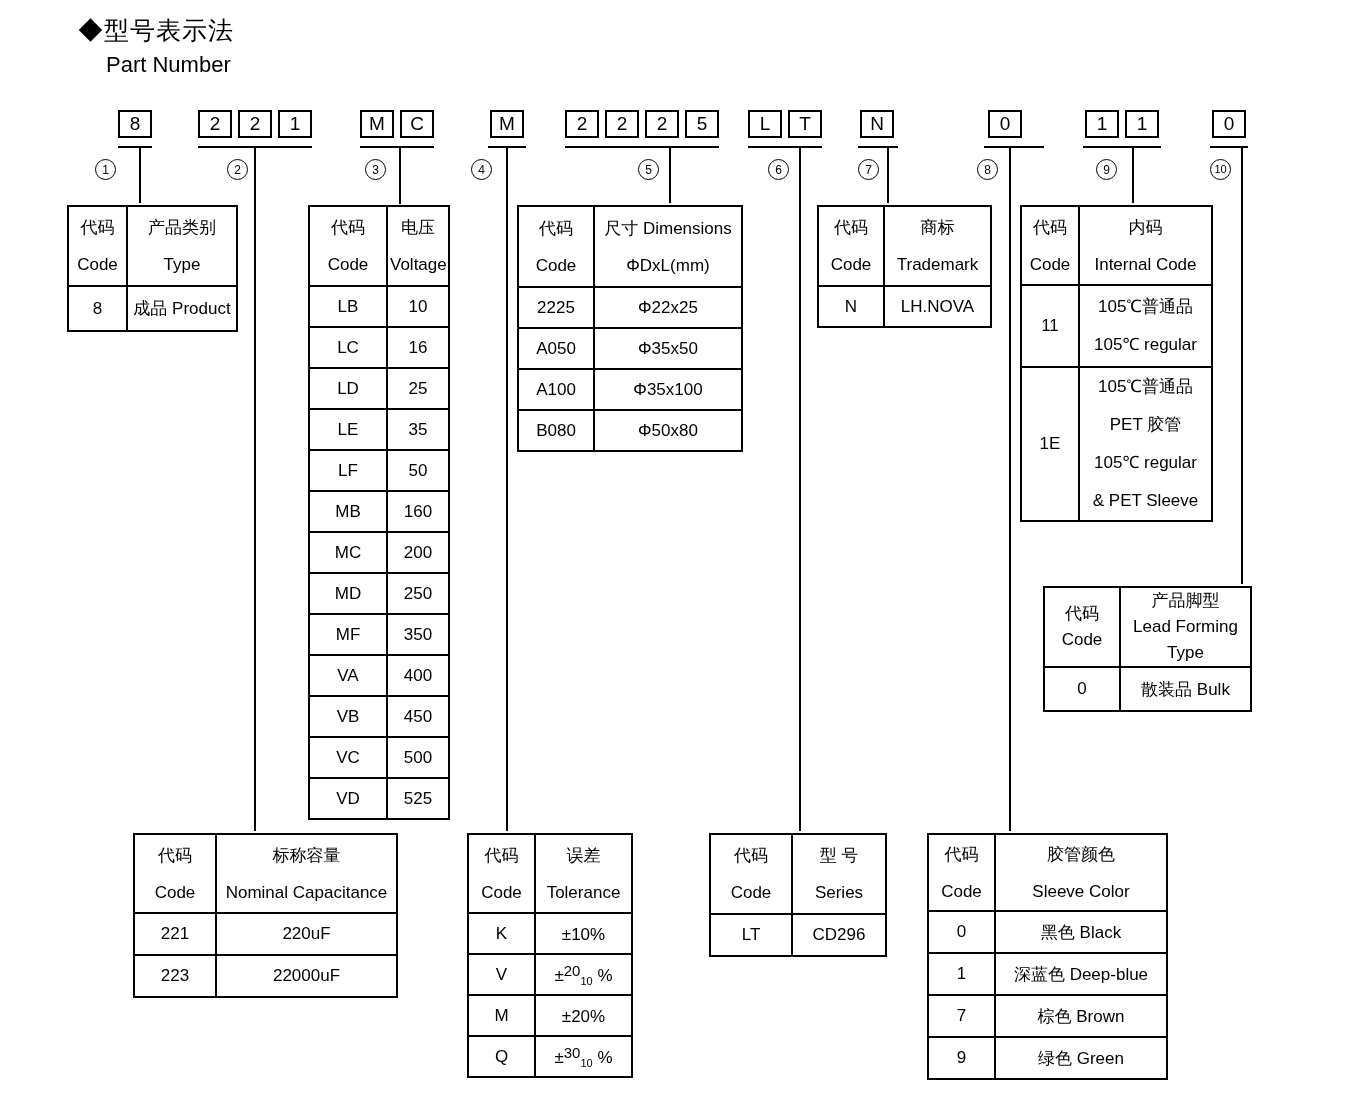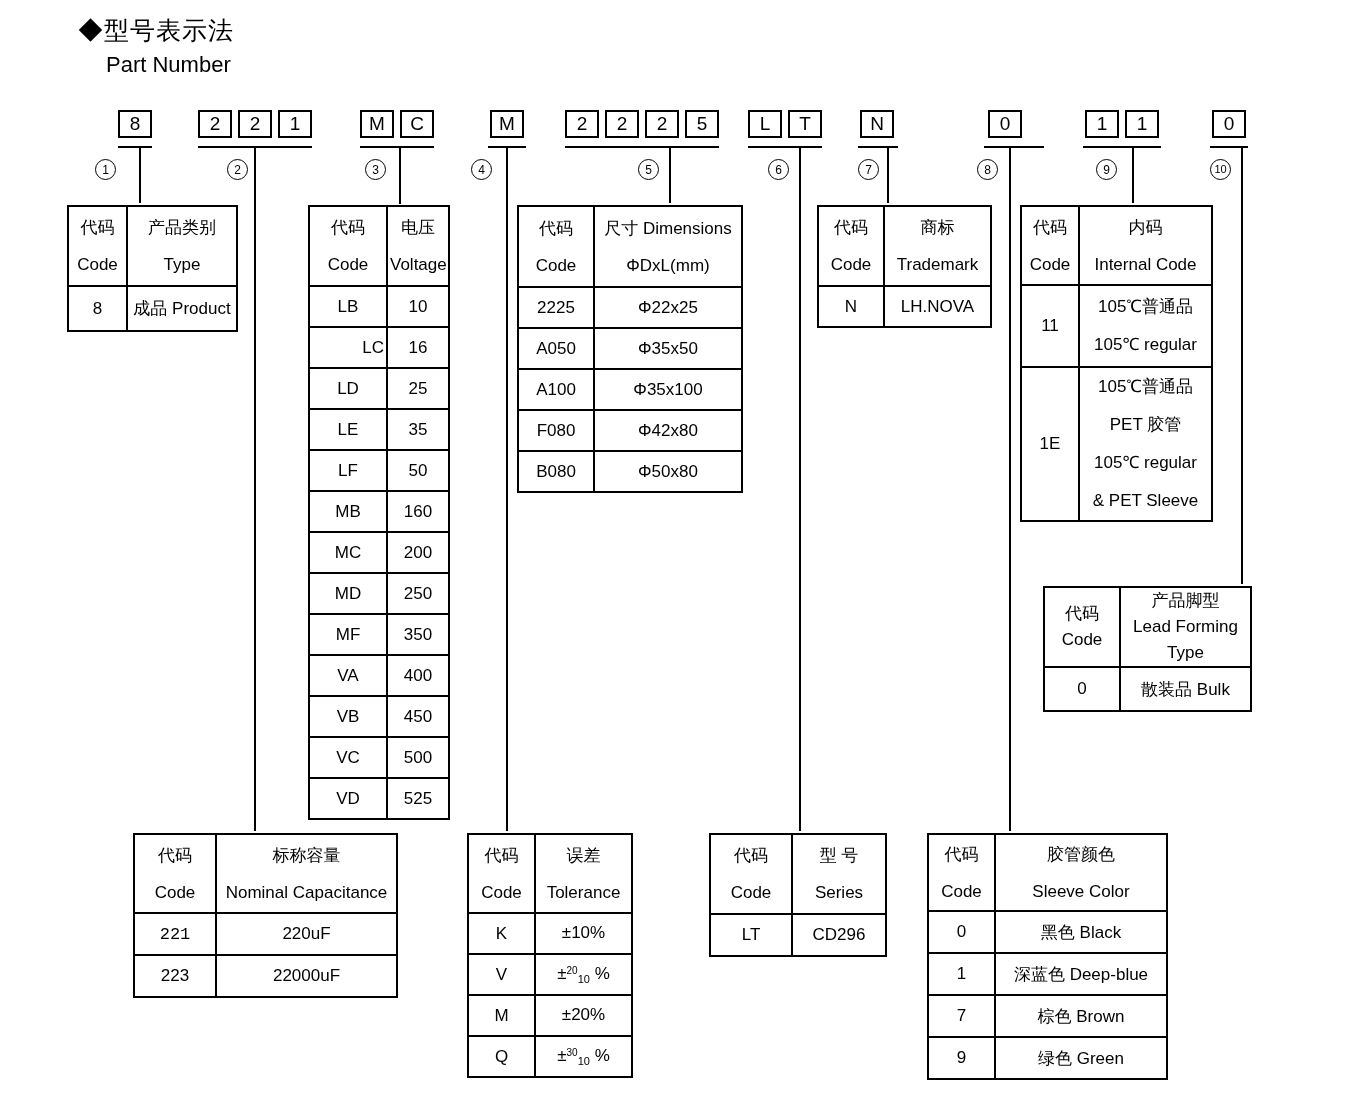--- a/index.html
+++ b/index.html
@@ -17,21 +17,21 @@
   .vline{width:2px;background:#000;}
   .circ{box-sizing:border-box;width:21px;height:21px;border:1.5px solid #000;border-radius:50%;
         display:flex;align-items:center;justify-content:center;font-size:12px;line-height:1;}
   
   table.t{position:absolute;border-collapse:collapse;table-layout:fixed;background:#fff;}
   table.t td,table.t th{border:2px solid #000;text-align:center;vertical-align:middle;
         font-size:17px;font-weight:normal;padding:0 2px;white-space:pre-line;}
   .hd{line-height:37px;}
   .hd3{line-height:26px;}
   .ml{line-height:38px;}
-  sup.tol{font-size:10px;vertical-align:5px;}
+  sup.tol{font-size:15px;vertical-align:5px;}
   sub.tol{font-size:11px;vertical-align:-4px;}
 </style>
 </head>
 <body>
 
 <div id="page">
 
   <div class="abs title-zh" style="left:78px;top:14px;">
     <span>◆</span><span>型号表示法</span>
   </div>
@@ -133,21 +133,21 @@
 Voltage</th>
         </tr>
       </thead>
     <tbody>
 
     <tr>
           <td style="height:39px;">LB</td>
           <td>10</td>
         </tr>
         <tr>
-          <td style="height:39px;text-align:right;">LC</td>
+          <td style="height:39px;">LC</td>
           <td>16</td>
         </tr>
         <tr>
           <td style="height:39px;">LD</td>
           <td>25</td>
         </tr>
         <tr>
           <td style="height:39px;">LE</td>
           <td>35</td>
         </tr>
@@ -205,24 +205,20 @@
           <td style="height:39px;">2225</td>
           <td>Φ22x25</td>
         </tr>
         <tr>
           <td style="height:39px;">A050</td>
           <td>Φ35x50</td>
         </tr>
         <tr>
           <td style="height:39px;margin-left:12px;">A100</td>
           <td>Φ35x100</td>
-        </tr>
-        <tr>
-          <td style="height:39px;">F080</td>
-          <td>Φ42x80</td>
         </tr>
         <tr>
           <td style="height:39px;">B080</td>
           <td>Φ50x80</td>
         </tr>
       </tbody>
   </table>
 
   <table class="t" style="left:817px;top:205px;width:175px;">
     <tbody>
@@ -283,21 +279,21 @@
         <tr>
           <th class="hd" style="width:76px;height:77px;">代码
 Code</th>
           <th class="hd">标称容量
 Nominal Capacitance</th>
         </tr>
       </thead>
     <tbody>
 
     <tr>
-          <td style="height:40px;font-family:Liberation Mono, monospace;">221</td>
+          <td style="height:40px;">221</td>
           <td>220uF</td>
         </tr>
         <tr>
           <td style="height:40px;">223</td>
           <td>22000uF</td>
         </tr>
       </tbody>
   </table>
 
   <table class="t" style="left:467px;top:833px;width:166px;">

